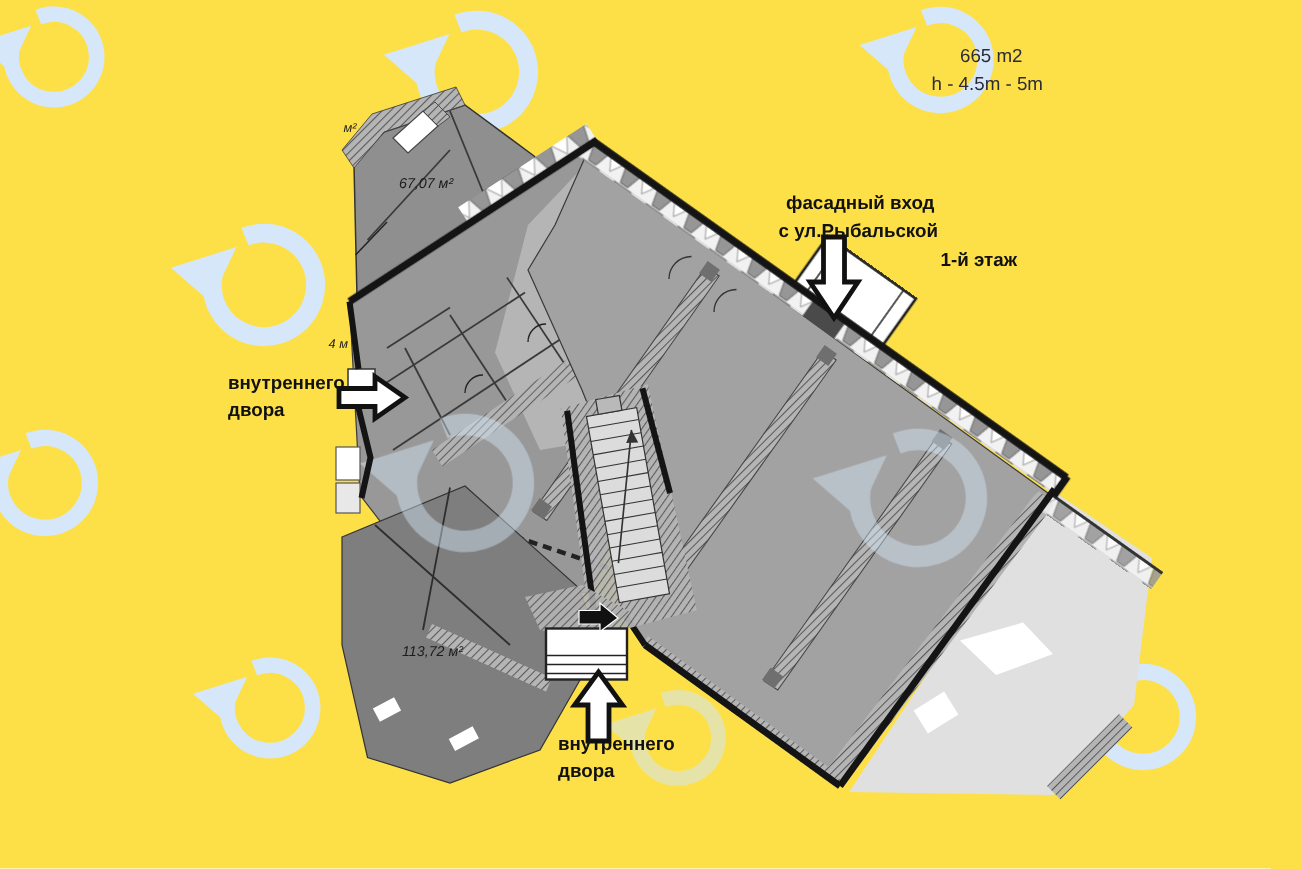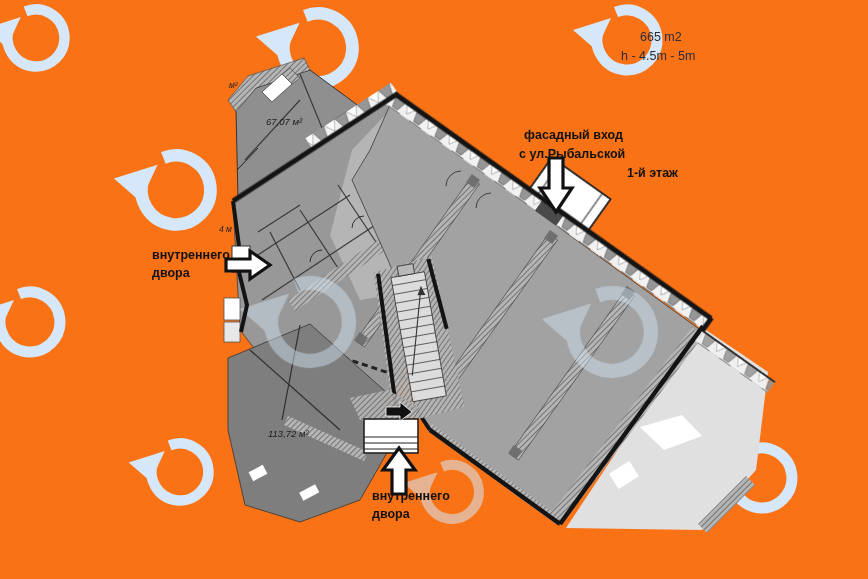--- a/index.html
+++ b/index.html
@@ -1,16 +1,16 @@
 <!DOCTYPE html>
 <html><head>
 <meta charset="utf-8">
 <style>
   html,body{margin:0;padding:0;background:#fff;}
-  #stage{position:relative;width:868px;height:579px;background:#f97316;overflow:hidden;
+  #stage{position:relative;width:868px;height:579px;background:#fde047;overflow:hidden;
          font-family:"Liberation Sans","DejaVu Sans",sans-serif;}
   svg{display:block;}
   text{font-family:"Liberation Sans","DejaVu Sans",sans-serif;}
   .lbl-bold{font-weight:bold;font-size:12.5px;fill:#111;}
   .lbl-stat{font-size:12.5px;fill:#2b2b3a;}
   .lbl-area{font-style:italic;font-size:9.5px;fill:#1c1c1c;}
   .lbl-tiny{font-style:italic;font-size:8.5px;fill:#222;}
 </style>
 </head>
 <body>

